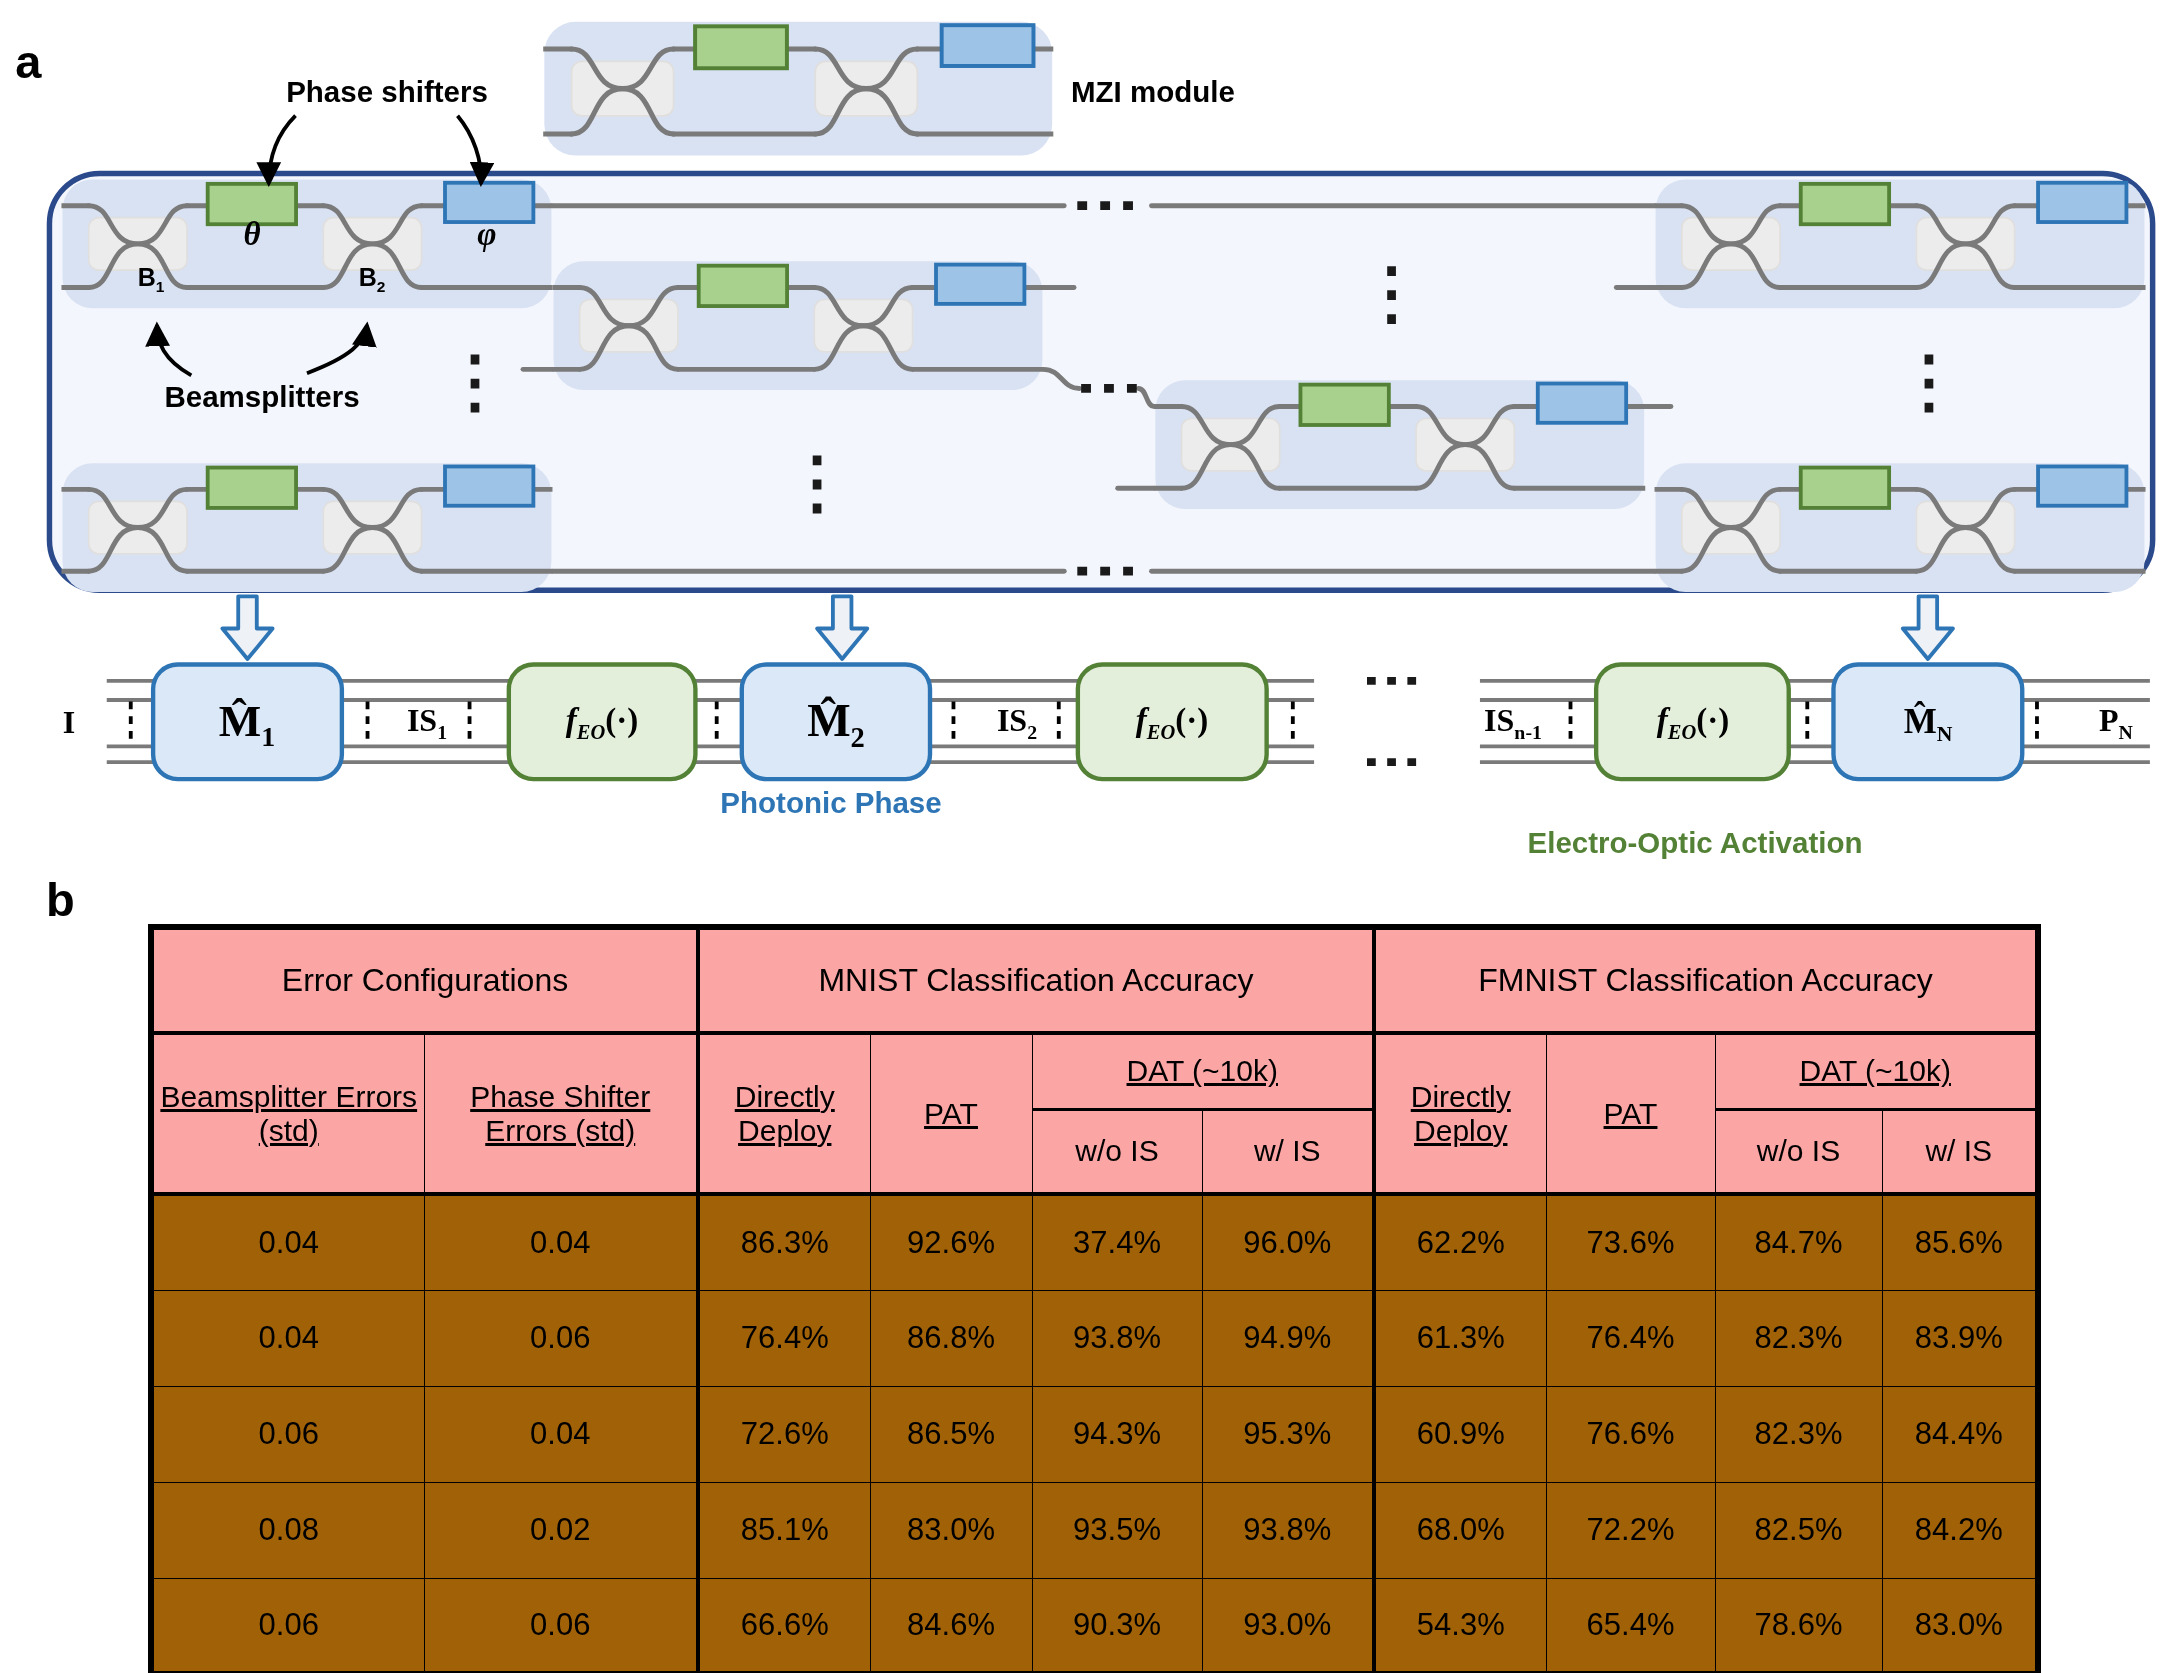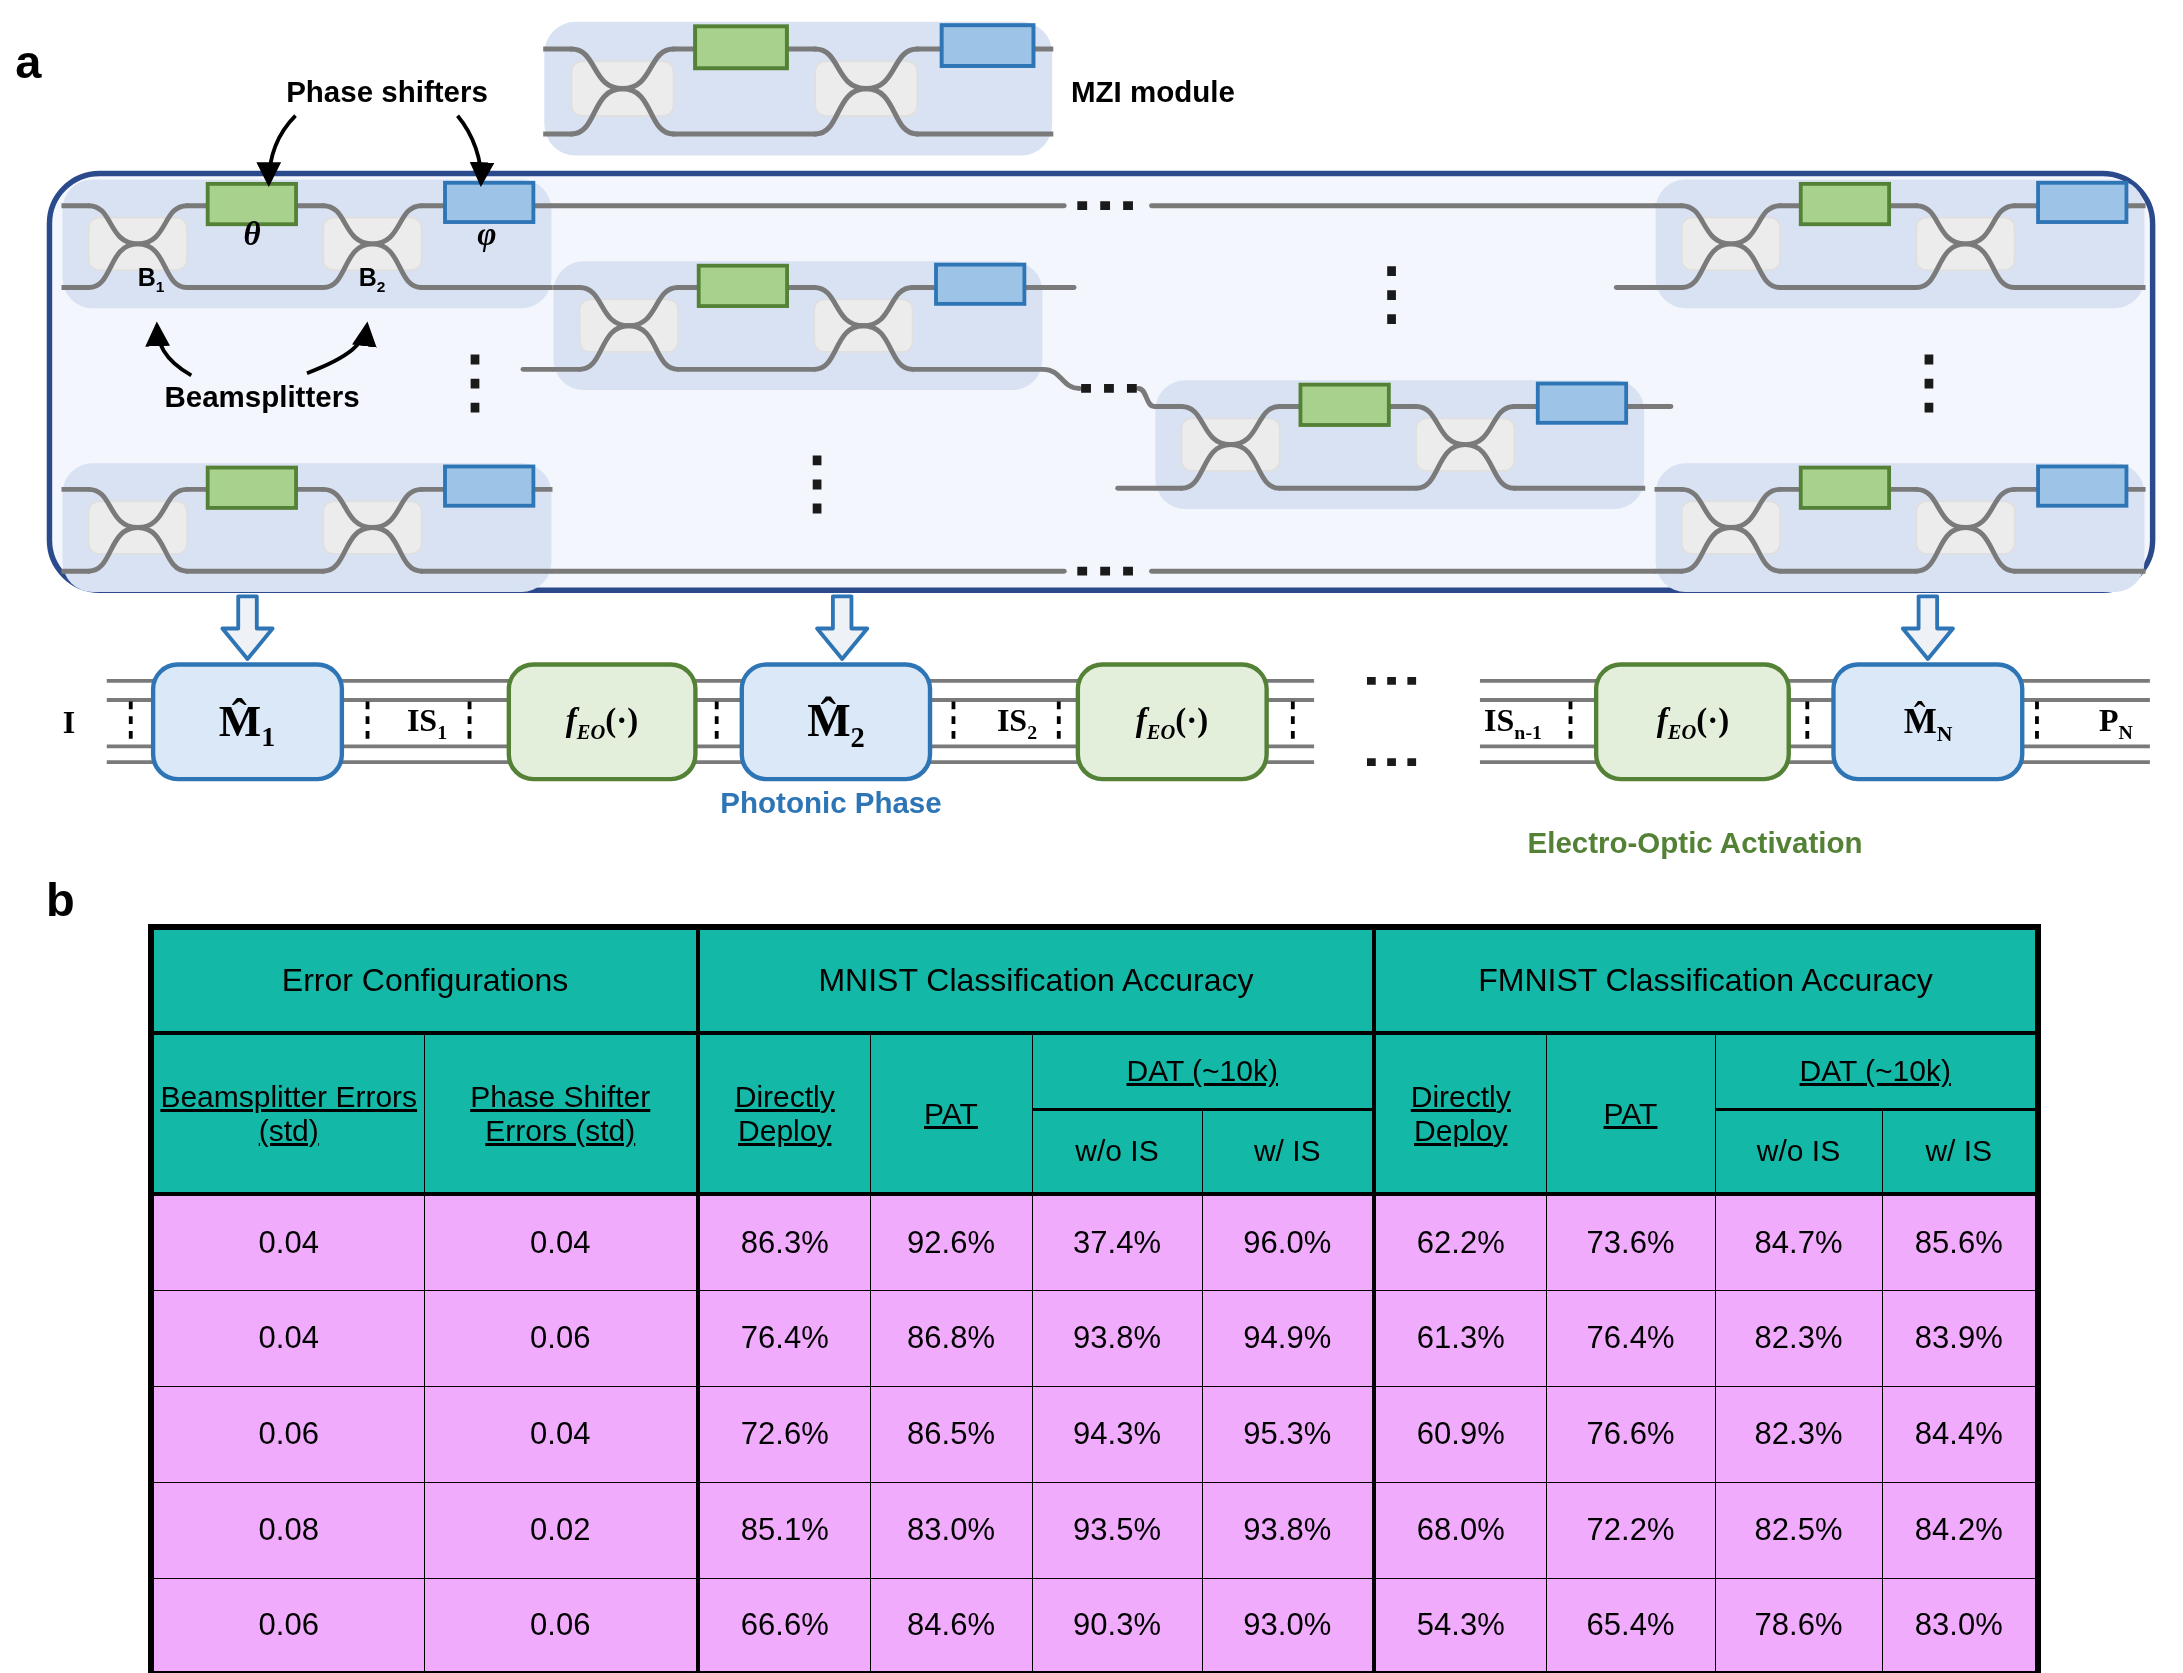--- a/index.html
+++ b/index.html
@@ -22,22 +22,22 @@
   #acc-table {
     position:absolute; left:148px; top:924px;
     border-collapse:collapse; table-layout:fixed;
     border:6px solid #000; background:#fff;
     font-family:"Liberation Sans", sans-serif;
   }
   #acc-table th, #acc-table td {
     border:1.6px solid #000; text-align:center; vertical-align:middle;
     padding:0 3.3px; font-weight:normal; color:#000;
   }
-  #acc-table th { background:#14b8a6; font-size:30px; }
-  #acc-table td { background:#f0abfc; font-size:31px; }
+  #acc-table th { background:#fca5a5; font-size:30px; }
+  #acc-table td { background:#a16207; font-size:31px; }
   #acc-table .gh { font-size:32px; }
   .thick-b { border-bottom:4.9px solid #000 !important; }
   .mid-b   { border-bottom:3.8px solid #000 !important; }
   .thick-l { border-left:4.9px solid #000 !important; }
   tr.hr1 { height:106px; }
   tr.hr2 { height:76px;text-decoration:underline; }
   tr.hr3 { height:85px; }
   tr.dr  { height:96px; }
   tr.dr td { border-bottom:3.3px solid #000; }
 </style>

